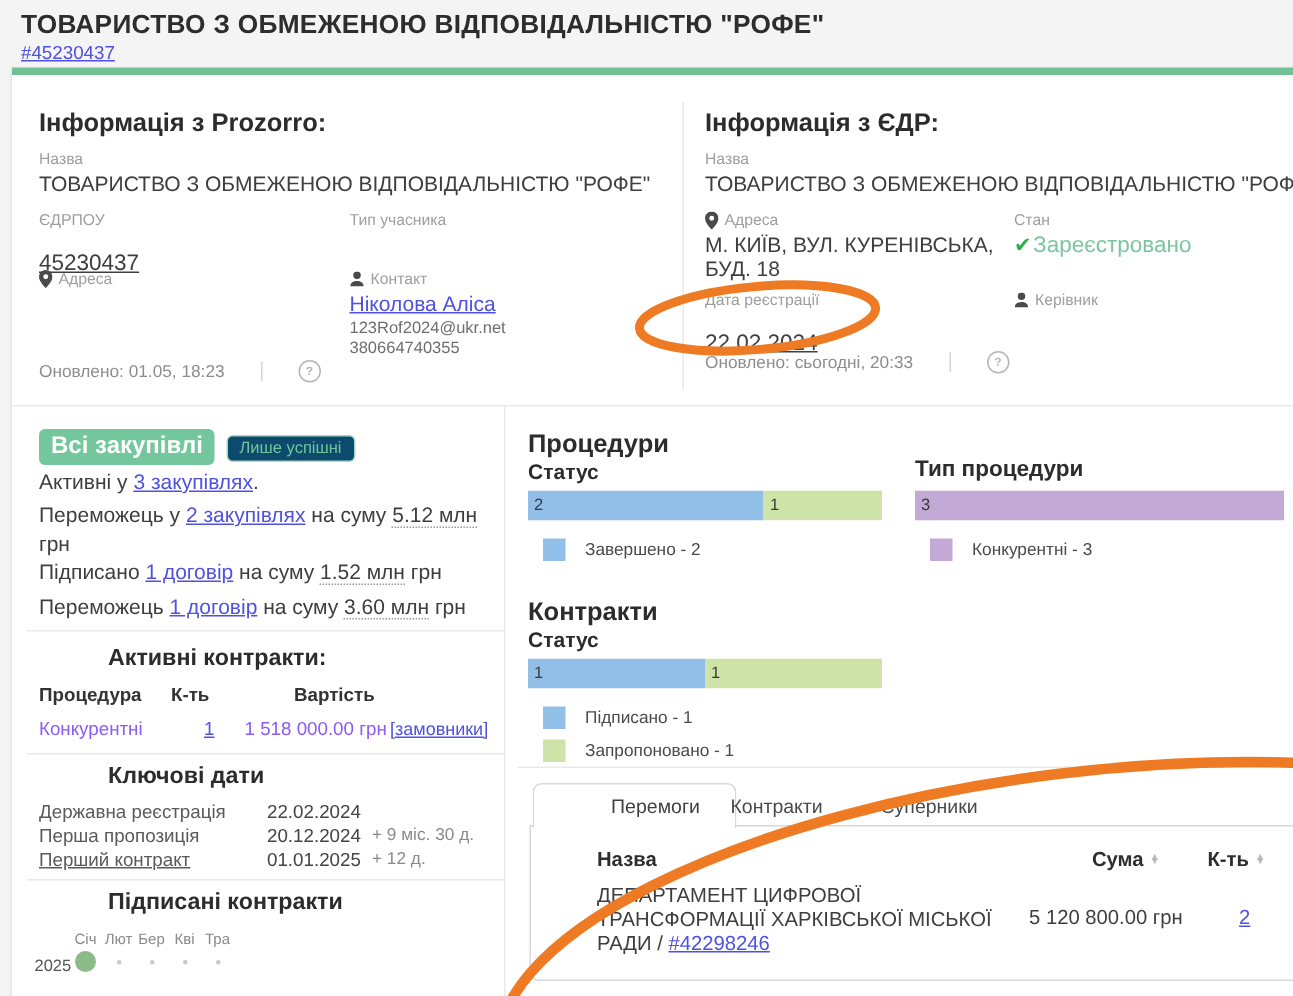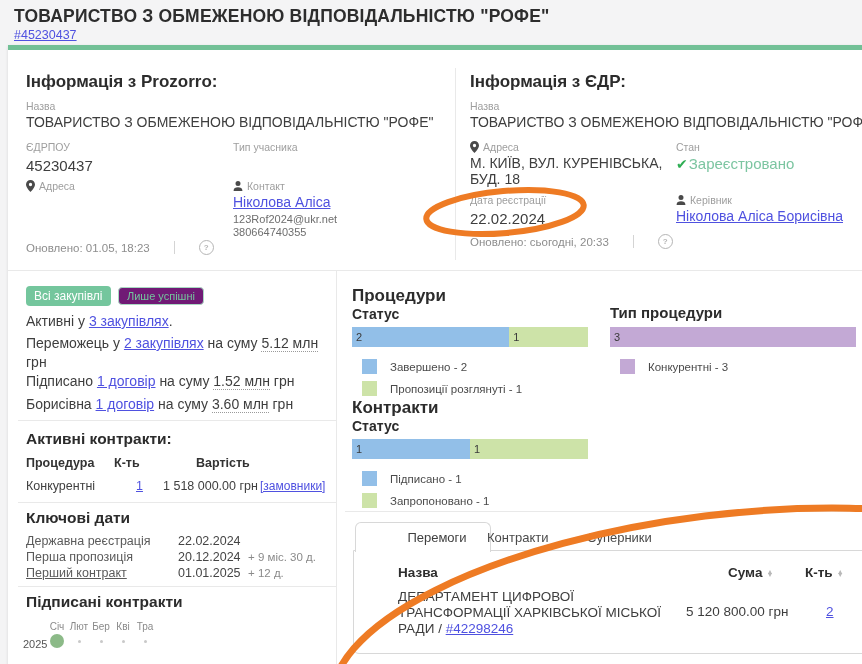--- a/index.html
+++ b/index.html
@@ -11,42 +11,42 @@
   }
   .abs{position:absolute;}
   .card{
     left:8px;top:45px;width:860px;height:625px;background:#fff;
     border-top:5px solid #72c096;box-shadow:0 1px 3px rgba(0,0,0,.12);
   }
   .page-title{left:14px;top:6px;font-size:17.5px;font-weight:bold;color:#2d2d2d;letter-spacing:.2px;white-space:nowrap;}
   .page-id{left:14px;top:28px;font-size:12.5px;}
   a.link,span.link{color:#4f51e0;text-decoration:underline;cursor:pointer;}
   .sec-h{font-size:17px;font-weight:bold;color:#2c2c2c;}
-  .sec-h2{font-size:15.5px;font-weight:bold;color:#2c2c2c;}
+  .sec-h2{font-size:15.5px;font-weight:bold;color:#2c2c2c;margin-left:46px;}
   .label{font-size:10.5px;color:#9e9e9e;display:flex;align-items:center;gap:4px;}
   .value{font-size:14px;color:#3e3e3e;margin-top:2px;}
-  .value-lg{font-size:15px;color:#3e3e3e;margin-top:4px;}
+  .value-lg{font-size:15px;color:#3e3e3e;margin-top:14px;text-decoration:underline;}
   .nowrap{white-space:nowrap;}
   .updated{font-size:11.5px;color:#8d8d8d;display:flex;align-items:center;gap:24px;}
   .updated .sep{width:1px;height:13px;background:#d4d4d4;display:inline-block;}
   .q-icon{width:13px;height:13px;border:1.2px solid #b5b5b5;border-radius:50%;
     display:inline-flex;align-items:center;justify-content:center;
     font-size:8px;color:#b5b5b5;font-weight:bold;}
   .divider-h{background:#e9e9e9;height:1px;}
   .divider-v{background:#e9e9e9;width:1px;}
   .state-green{color:#7cc5a1;font-size:15px;margin-top:2px;display:flex;align-items:center;}
   .check{color:#2fae54;font-weight:bold;margin-right:1px;font-size:14px;}
-  .pill-active{background:#74c69d;color:#fff;font-size:12px;font-weight:normal;
+  .pill-active{background:#74c69d;color:#fff;font-size:16px;font-weight:bold;
     padding:3px 8px;border-radius:4px;display:inline-block;cursor:pointer;}
-  .pill{background:#701a75;color:#74c69d;font-size:11px;
+  .pill{background:#0c4a6e;color:#74c69d;font-size:11px;
     padding:2px 8px;border:1px solid #a9d9c2;border-radius:4px;display:inline-block;margin-left:3px;cursor:pointer;}
   .stat{font-size:14px;color:#3e3e3e;line-height:1.35;}
   .amount{border-bottom:1px dotted #9a9a9a;}
   .tbl-h{font-size:12.5px;font-weight:bold;color:#333;}
-  .tbl-c{font-size:12.5px;color:#404040;text-align:right;}
+  .tbl-c{font-size:12.5px;color:#8b5cf6;text-align:right;}
   .kd-label{font-size:12.5px;color:#5a5a5a;}
   .kd-date{font-size:12.5px;color:#454545;}
   .kd-delta{font-size:11.5px;color:#8a8a8a;}
   .month{font-size:10px;color:#8a8a8a;display:inline-block;width:22px;text-align:center;}
   .year{font-size:11px;color:#555;}
   .bar{display:flex;height:20px;overflow:hidden;}
   .bar-seg{display:flex;align-items:center;padding-left:4px;box-sizing:border-box;
     font-size:11px;color:#3a3a3a;}
   .legend-row{display:flex;align-items:center;gap:13px;margin-top:7px;}
   .legend-sq{width:15px;height:15px;flex:0 0 15px;}
@@ -151,21 +151,20 @@
   <div class="value-lg">22.02.2024</div>
 </div>
 
 <div class="abs" style="left:676px;top:194px;">
   <div class="label">
     <svg class="icon-svg" width="10" height="10" viewBox="0 0 16 16">
         <path fill="#4a4a4a" d="M8 8a4 4 0 1 0 0-8 4 4 0 0 0 0 8zm0 2c-4 0-7 2-7 5v1h14v-1c0-3-3-5-7-5z"></path>
       </svg>
     <span>Керівник</span>
   </div>
-  <div class="value"><a class="link">Ніколова Аліса Борисівна</a></div>
 </div>
 
 <div class="abs updated" style="left:470px;top:234px;">
   <span>Оновлено: сьогодні, 20:33</span>
   <span class="sep"></span>
   <span class="q-icon">?</span>
 </div>
 
 <div class="abs divider-h" style="left:8px;top:270px;width:854px;"></div>
 <div class="abs divider-v" style="left:336px;top:271px;height:393px;"></div>
@@ -181,21 +180,21 @@
 
 <div class="abs stat" style="left:26px;top:334px;width:300px;">
   <span>Переможець у </span><a class="link">2 закупівлях</a><span> на суму </span><span class="amount">5.12 млн</span><span> грн</span>
 </div>
 
 <div class="abs stat" style="left:26px;top:372px;">
   <span>Підписано </span><a class="link">1 договір</a><span> на суму </span><span class="amount">1.52 млн</span><span> грн</span>
 </div>
 
 <div class="abs stat" style="left:26px;top:395px;">
-  <span>Борисівна </span><a class="link">1 договір</a><span> на суму </span><span class="amount">3.60 млн</span><span> грн</span>
+  <span>Переможець </span><a class="link">1 договір</a><span> на суму </span><span class="amount">3.60 млн</span><span> грн</span>
 </div>
 
 <div class="abs divider-h" style="left:18px;top:420px;width:318px;"></div>
 
 <div class="abs sec-h2" style="left:26px;top:430px;">Активні контракти:</div>
 <div class="abs tbl-h" style="left:26px;top:456px;">Процедура</div>
 <div class="abs tbl-h" style="left:114px;top:456px;">К-ть</div>
 <div class="abs tbl-h" style="left:196px;top:456px;">Вартість</div>
 <div class="abs tbl-c" style="left:26px;top:479px;">Конкурентні</div>
 <a class="abs link" style="left:136px;top:479px;font-size:12.5px;">1</a>
@@ -243,24 +242,20 @@
 <div class="abs" style="left:352px;top:306px;font-size:14px;font-weight:bold;color:#2c2c2c;">Статус</div>
 <div class="abs bar" style="left:352px;top:327px;width:236px;">
     <div class="bar-seg" style="width: 66.6667%; background: rgb(146, 191, 232);">2</div>
     <div class="bar-seg" style="width: 33.3333%; background: rgb(205, 227, 168);">1</div>
   </div>
 <div class="abs" style="left:362px;top:352px;">
     <div class="legend-row">
       <span class="legend-sq" style="background: rgb(146, 191, 232);"></span>
       <span class="legend-label">Завершено - 2</span>
     </div>
-    <div class="legend-row">
-      <span class="legend-sq" style="background: rgb(205, 227, 168);"></span>
-      <span class="legend-label">Пропозиції розглянуті - 1</span>
-    </div>
   </div>
 
 <div class="abs" style="left:610px;top:304px;font-size:15px;font-weight:bold;color:#2c2c2c;">Тип процедури</div>
 <div class="abs bar" style="left:610px;top:327px;width:246px;">
     <div class="bar-seg" style="width: 100%; background: rgb(195, 169, 213);">3</div>
   </div>
 <div class="abs" style="left:620px;top:352px;">
     <div class="legend-row">
       <span class="legend-sq" style="background: rgb(195, 169, 213);"></span>
       <span class="legend-label">Конкурентні - 3</span>

